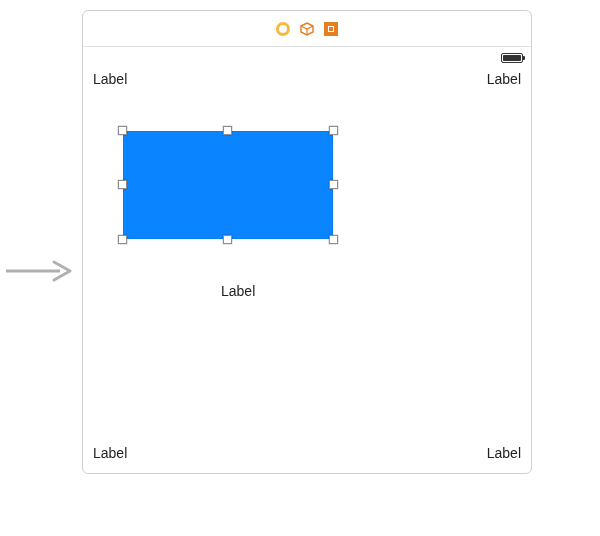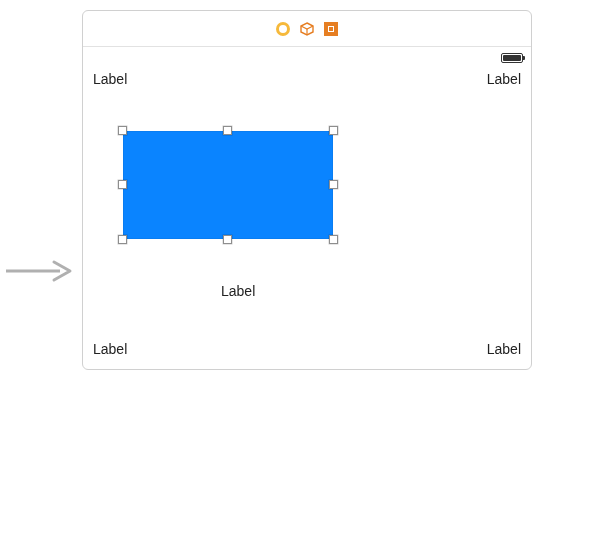--- a/index.html
+++ b/index.html
@@ -15,21 +15,21 @@
       align-items: center;
       pointer-events: none;
     }
     .arrow svg { display: block; }
 
     .device {
       position: absolute;
       left: 82px;
       top: 10px;
       width: 450px;
-      height: 360px;
+      height: 464px;
       border: 1px solid #d0d0d0;
       border-radius: 6px;
       background: #ffffff;
     }
     .titlebar {
       position: absolute;
       left: 0; right: 0; top: 0;
       height: 36px;
       border-bottom: 1px solid #e2e2e2;
       display: flex;

